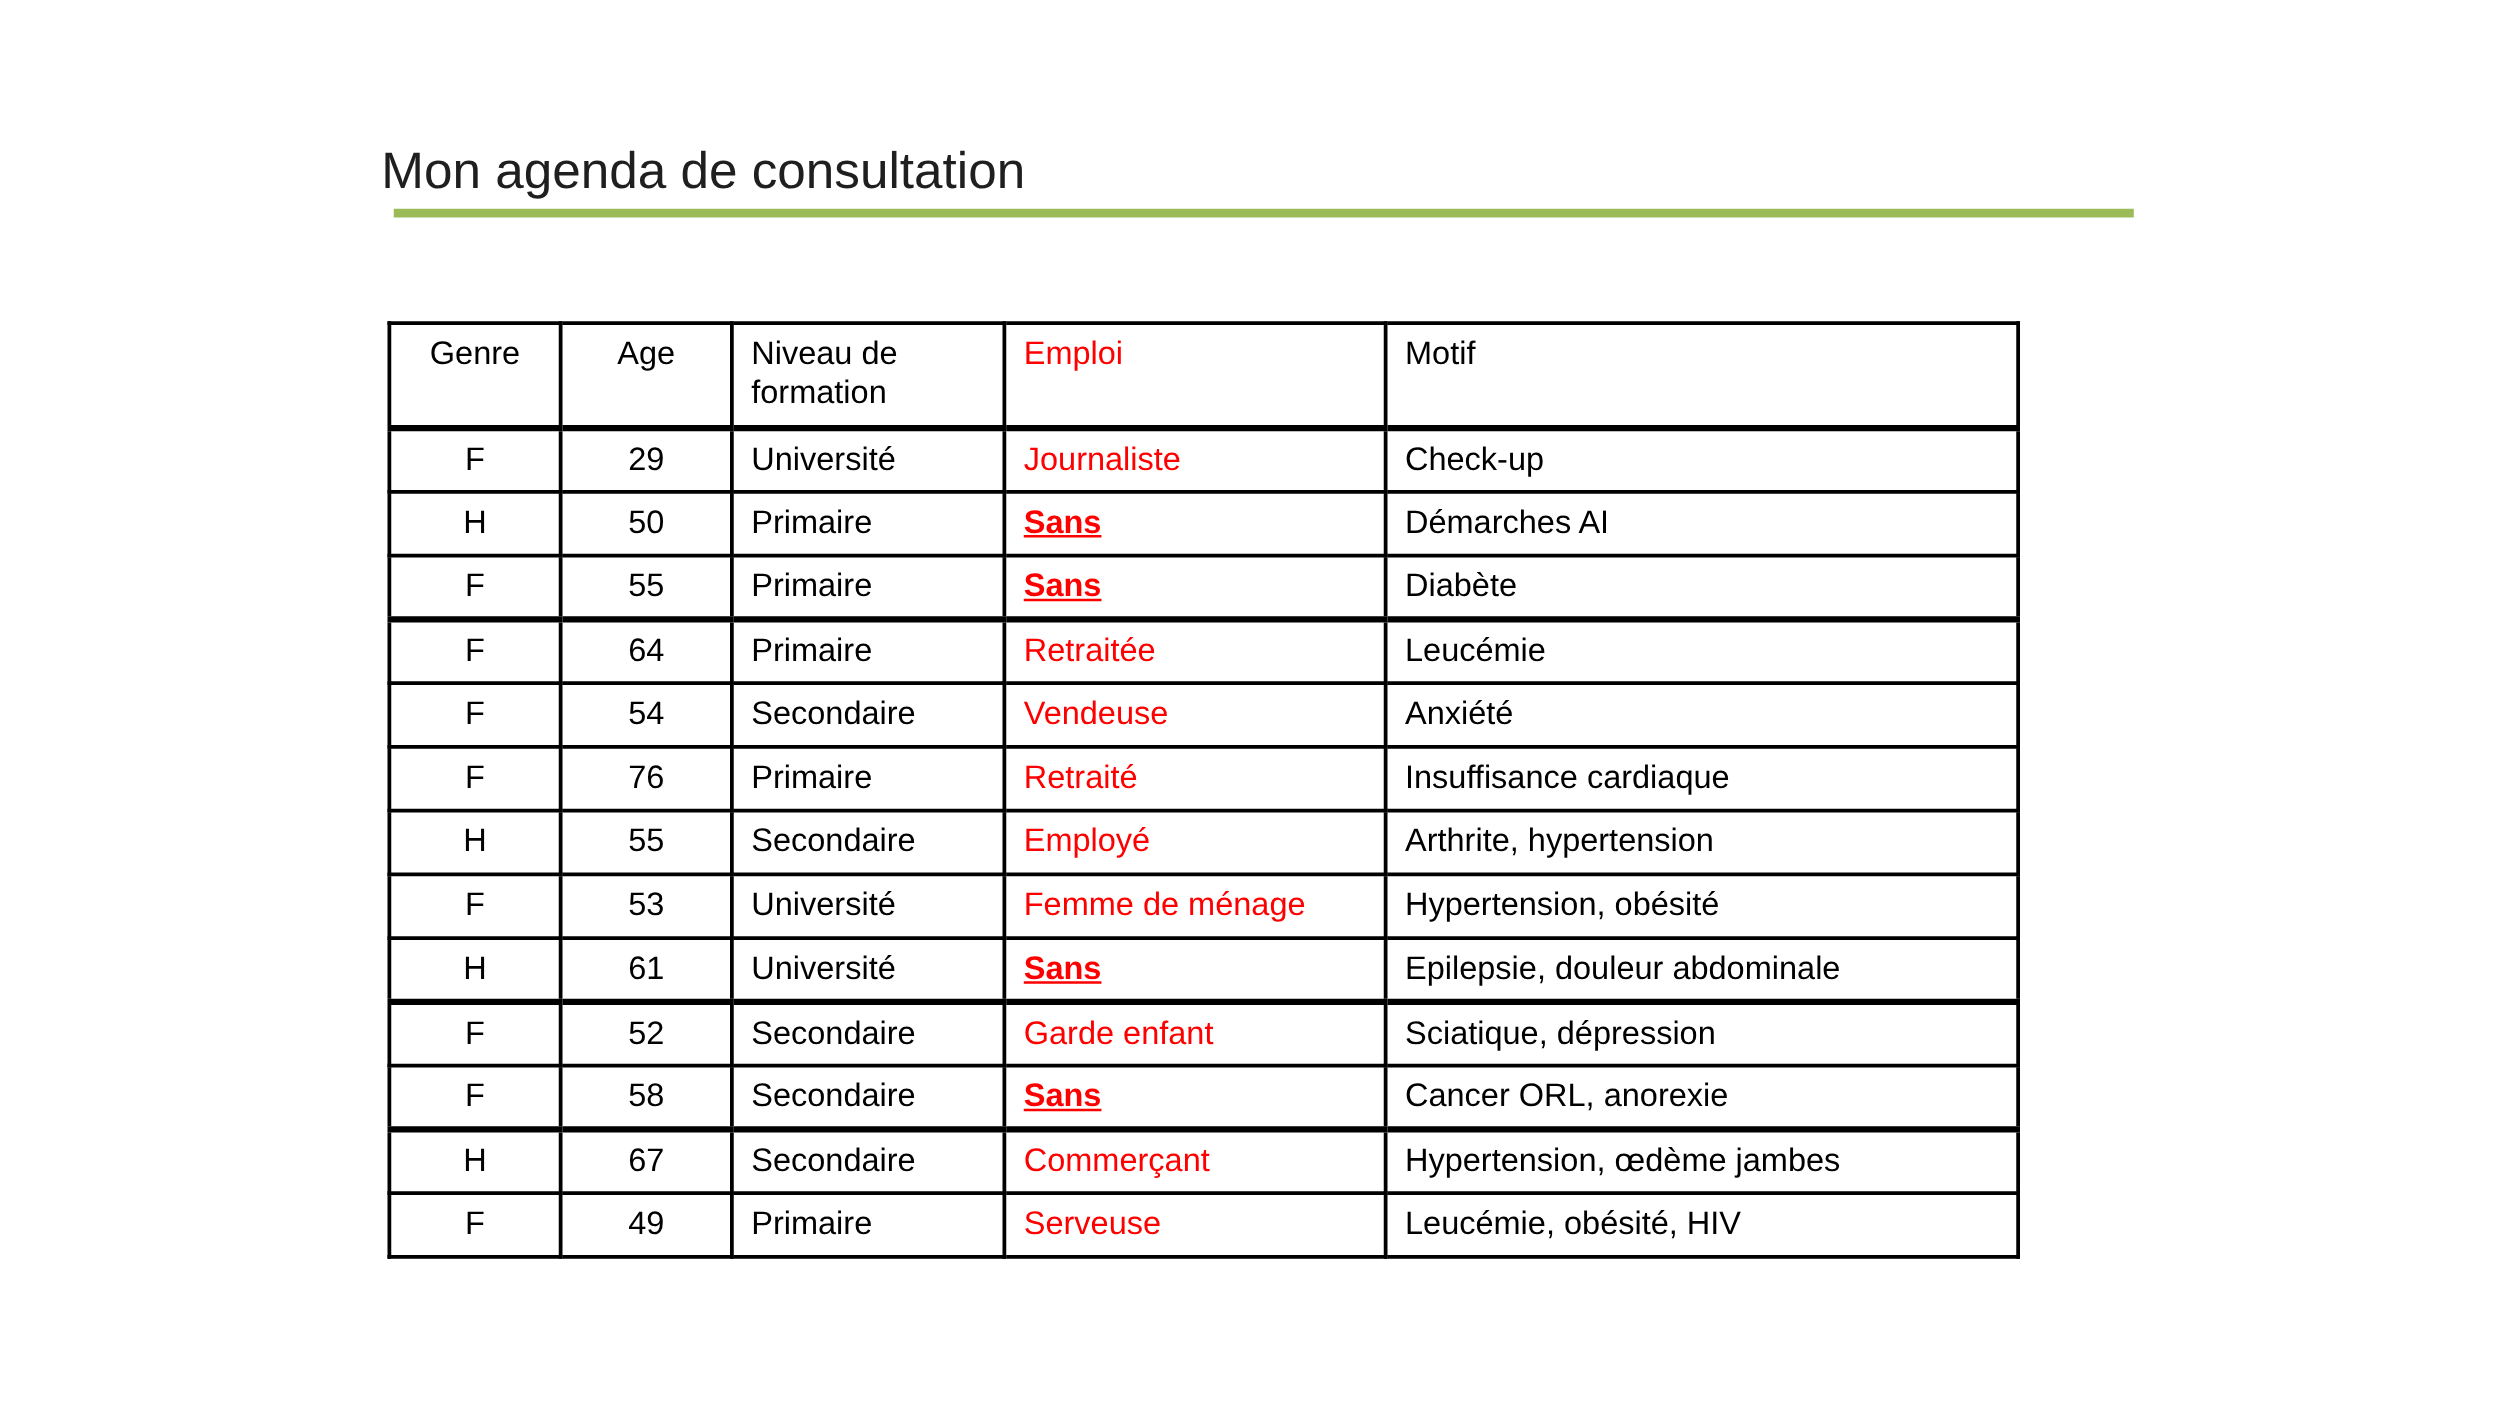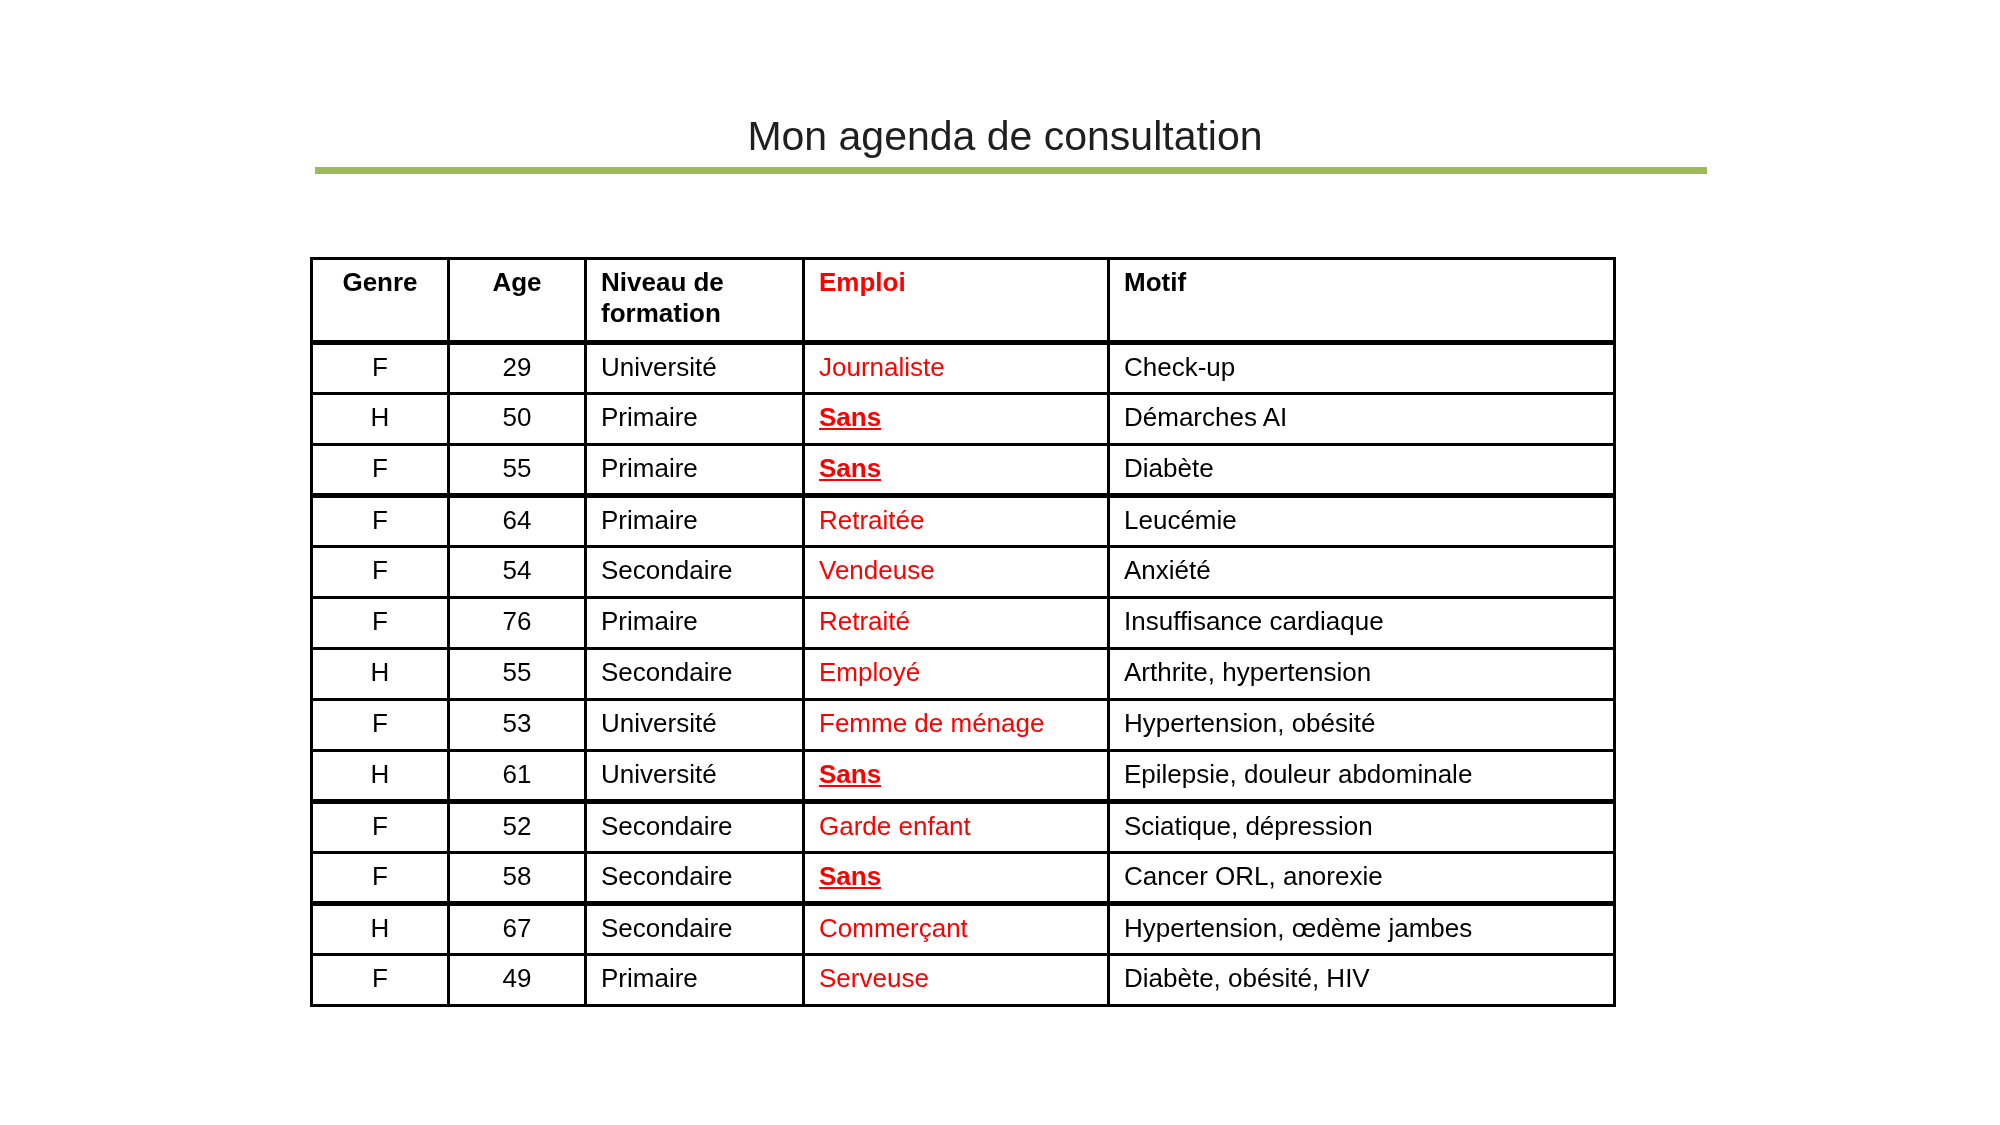--- a/index.html
+++ b/index.html
@@ -13,21 +13,21 @@
     position: relative;
     overflow: hidden;
     font-family: "Liberation Sans", sans-serif;
     color: #000;
   }
   .slide-title {
     position: absolute;
     top: 112px;
     left: 305px;
     width: 1400px;
-    text-align: center;
+    text-align: left;
     font-size: 41px;
     line-height: 48px;
     font-weight: 400;
     color: var(--title-text, #1f1f1f);
     white-space: nowrap;
   }
   .title-rule {
     position: absolute;
     top: 167px;
     left: 315px;
@@ -49,21 +49,21 @@
     border: 3px solid var(--border, #000000);
     vertical-align: top;
     text-align: left;
     font-weight: 400;
     padding: 7px 10px 0 14px;
     line-height: 31px;
     overflow: hidden;
   }
   .agenda thead tr { height: 84px; }
   .agenda tbody tr { height: 51px; }
-  .agenda thead th { border-bottom-width: 5px; font-weight: bold; }
+  .agenda thead th { border-bottom-width: 5px; }
   .agenda tr.group-start td { border-top-width: 5px; }
   .agenda .c {
     text-align: center;
     padding-left: 2px;
     padding-right: 2px;
   }
   .agenda .hl { color: var(--highlight, #FF0000); margin-top: 12px; }
   .agenda .b { font-weight: 700; text-decoration: underline; }
 </style>
 </head>
@@ -172,16 +172,16 @@
       <td class="c">67</td>
       <td>Secondaire</td>
       <td class="hl">Commerçant</td>
       <td>Hypertension, œdème jambes</td>
     </tr>
     <tr>
       <td class="c">F</td>
       <td class="c">49</td>
       <td>Primaire</td>
       <td class="hl">Serveuse</td>
-      <td>Diabète, obésité, HIV</td>
+      <td>Leucémie, obésité, HIV</td>
     </tr>
   </tbody>
 </table>
 
 </body></html>

